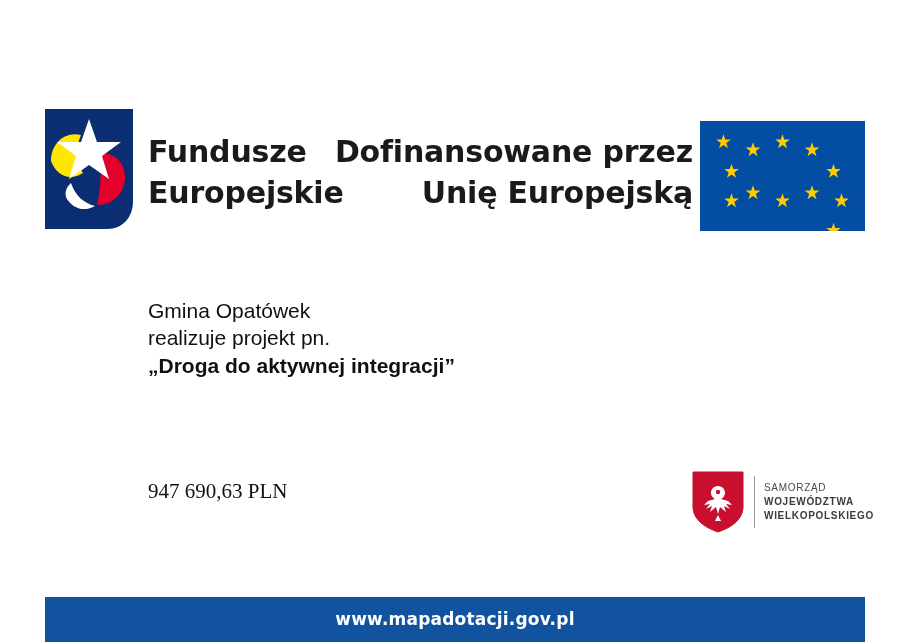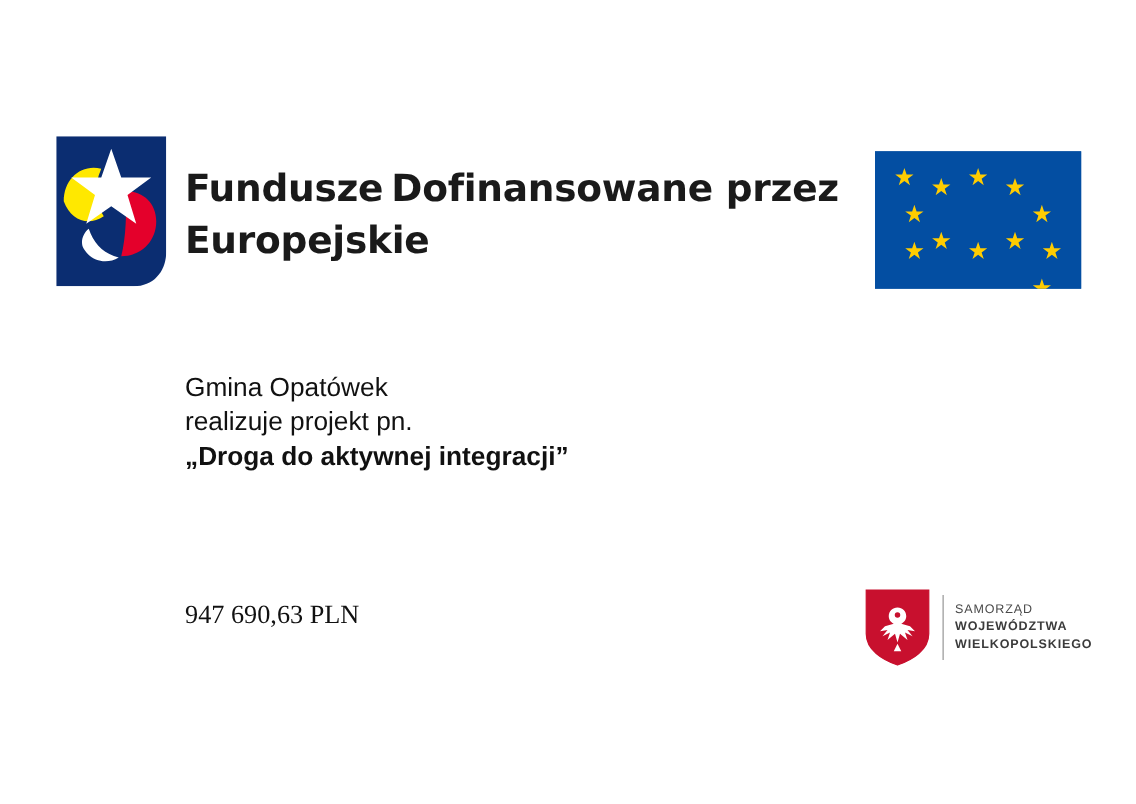--- a/index.html
+++ b/index.html
@@ -53,21 +53,21 @@
     line-height: 41px;
     color: #1a1a1a;
     letter-spacing: -0.2px;
   }
 
   .eu-text {
     position: absolute;
     left: 268px;
     top: 22px;
     width: 380px;
-    text-align: left;
+    text-align: right;
     font-family: "DejaVu Sans", sans-serif;
     font-weight: bold;
     font-size: 30px;
     line-height: 41px;
     color: #1a1a1a;
     letter-spacing: -0.2px;
   }
 
   .eu-flag {
     position: absolute;
@@ -190,20 +190,21 @@
       </svg>
     </div>
 
     <div class="fe-text">
       <div>Fundusze</div>
       <div>Europejskie</div>
     </div>
 
     <div class="eu-text">
       <div>Dofinansowane przez</div>
+      <div>Unię Europejską</div>
     </div>
 
     <div class="eu-flag">
       <svg width="165" height="110" viewBox="0 0 165 110" xmlns="http://www.w3.org/2000/svg">
         <rect x="0" y="0" width="165" height="110" fill="#034ea2"></rect>
         <g fill="#ffcc00">
           <g transform="translate(82.5,21) scale(0.85)">
               <polygon points="0,-9 2.1,-2.8 8.6,-2.8 3.3,1.1 5.3,7.3 0,3.4 -5.3,7.3 -3.3,1.1 -8.6,-2.8 -2.1,-2.8"></polygon>
             </g>
           <g transform="translate(112,29) scale(0.85)">
@@ -266,14 +267,17 @@
       </svg>
     </div>
     <div class="wlkp-divider"></div>
     <div class="wlkp-text">
       <div class="lead">SAMORZĄD</div>
       <div>WOJEWÓDZTWA</div>
       <div>WIELKOPOLSKIEGO</div>
     </div>
   </div>
 
+  <div class="bottom-bar">
+    <div class="url">www.mapadotacji.gov.pl</div>
+  </div>
 
 </div>
 
 </body></html>

